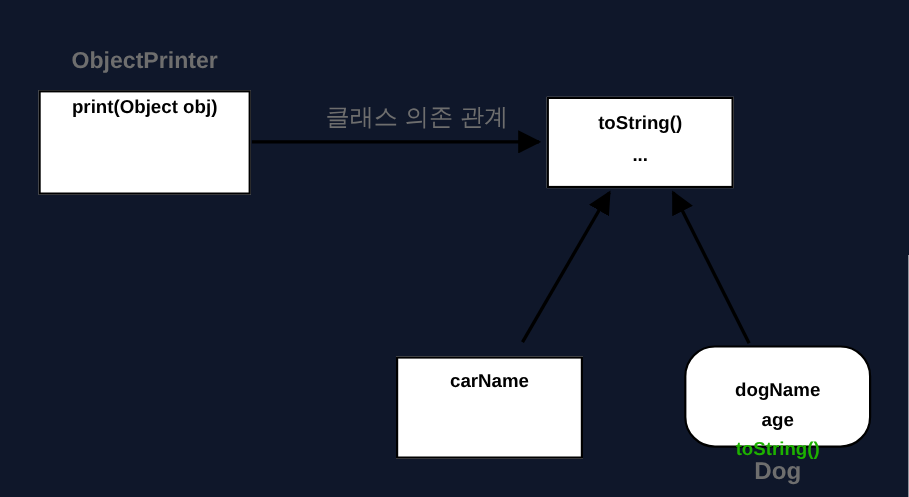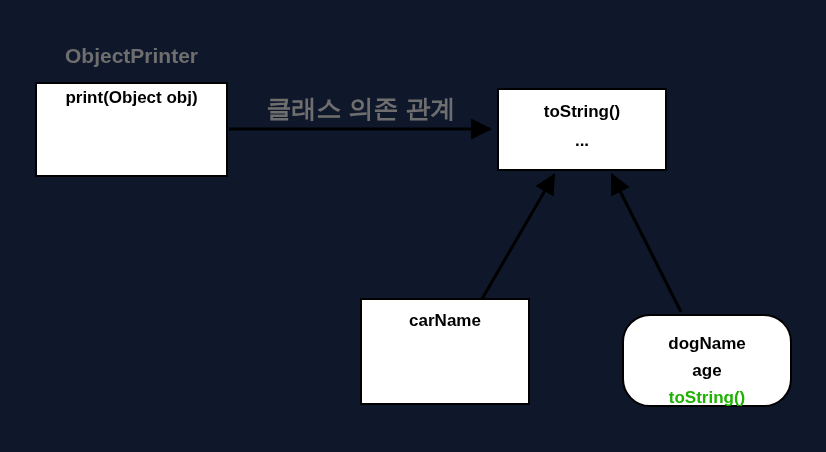--- a/index.html
+++ b/index.html
@@ -52,40 +52,40 @@
     left: 35px; top: 82px; width: 193px; height: 95px;
     justify-content: flex-start;
     font-size: 17px;
   }
   .box-object {
     left: 497px; top: 88px; width: 170px; height: 83px;
     padding-top: 7px;
     line-height: 29px;
   }
   .box-car {
-    left: 360px; top: 298px; width: 170px; height: 107px;
+    left: 360px; top: 324px; width: 170px; height: 93px;
     padding-top: 7px;
   }
   .box-dog {
     left: 622px; top: 314px; width: 170px; height: 93px;
-    padding-top: 14px;
+    padding-top: 25px;
     border-radius: 28px;
   }
   .green { color: #1db100; }
   .title-objectprinter { left: 35px; top: 44px; width: 193px; }
   .title-object { left: 497px; top: 52px; width: 170px; }
   .title-car { left: 360px; top: 415px; width: 170px; font-size: 22px; }
   .title-dog { left: 622px; top: 415px; width: 170px; font-size: 22px; }
   .arrow-label {
     position: absolute;
-    left: 230px; top: 92px; width: 262px;
+    left: 248px; top: 92px; width: 262px;
     text-align: center;
     color: #6e6e6e;
-    font-weight: bold;
-    font-size: 25px;
+    font-weight: normal;
+    font-size: 22px;
     white-space: nowrap;
   }
 </style>
 </head>
 <body>
 
 <div class="canvas">
 
   <svg class="arrows" viewBox="0 0 826 452" xmlns="http://www.w3.org/2000/svg">
     <defs>
@@ -116,14 +116,15 @@
     <span>carName</span>
   </div>
 
 
   <div class="box box-dog">
     <span>dogName</span>
     <span>age</span>
     <span class="green">toString()</span>
   </div>
 
+  <div class="class-title title-dog">Dog</div>
 
 </div>
 
 </body></html>

